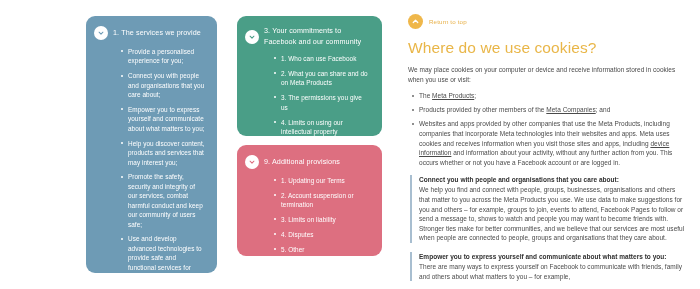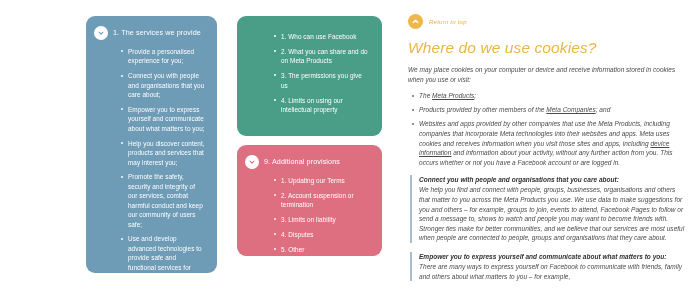--- a/index.html
+++ b/index.html
@@ -116,21 +116,20 @@
   #card-commitments .card-list,
   #card-additional .card-list { padding-left: 36px; }
 
   
   .doc {
     position: relative;
     flex: 1 1 auto;
     padding: 14px 14px 0 8px;
     box-sizing: border-box;
     overflow: hidden;
-    font-style: italic;
   }
   .return-top {
     display: flex;
     align-items: center;
     gap: 6px;
     margin-bottom: 9px;
   }
   .return-circle {
     width: 15px;
     height: 15px;
@@ -231,20 +230,28 @@
         <li>Connect you with people and organisations that you care about;</li>
         <li>Empower you to express yourself and communicate about what matters to you;</li>
         <li>Help you discover content, products and services that may interest you;</li>
         <li>Promote the safety, security and integrity of our services, combat harmful conduct and keep our community of users safe;</li>
         <li>Use and develop advanced technologies to provide safe and functional services for everyone;</li>
 
       </ul>
     </div>
 
     <div class="card" id="card-commitments">
+      <div class="card-head">
+        <span class="chev-btn">
+          <svg width="8" height="8" viewBox="0 0 10 10" aria-hidden="true">
+            <path d="M2.6 4 L5 6.4 L7.4 4" fill="none" stroke="#4a9e87" stroke-width="1.3" stroke-linecap="round" stroke-linejoin="round"></path>
+          </svg>
+        </span>
+        <span class="card-title">3. Your commitments to Facebook and our community</span>
+      </div>
       <ul class="card-list">
         <li>1. Who can use Facebook</li>
         <li>2. What you can share and do on Meta Products</li>
         <li>3. The permissions you give us</li>
         <li>4. Limits on using our intellectual property</li>
       </ul>
     </div>
 
     <div class="card" id="card-additional">
       <div class="card-head">

